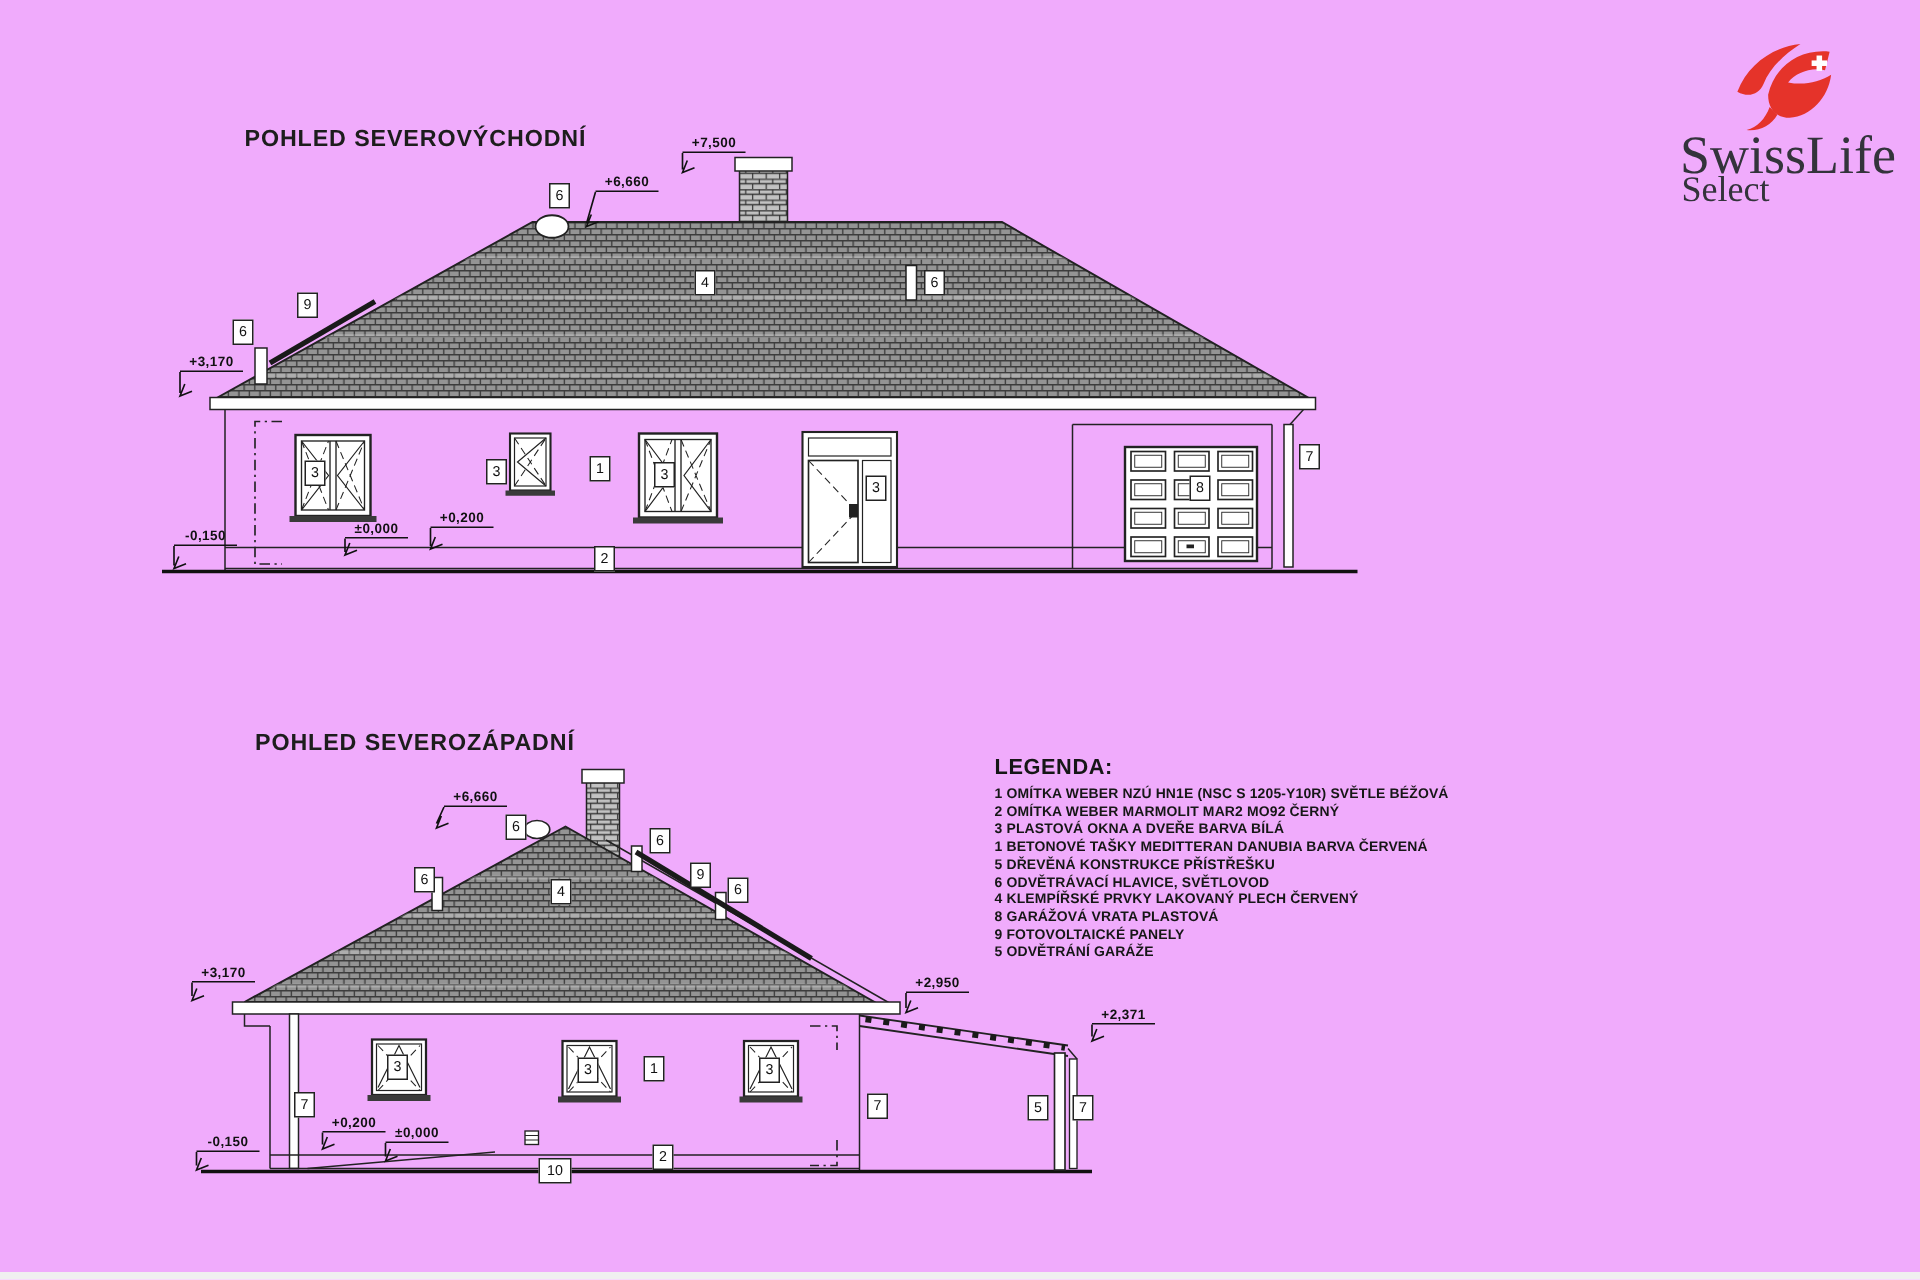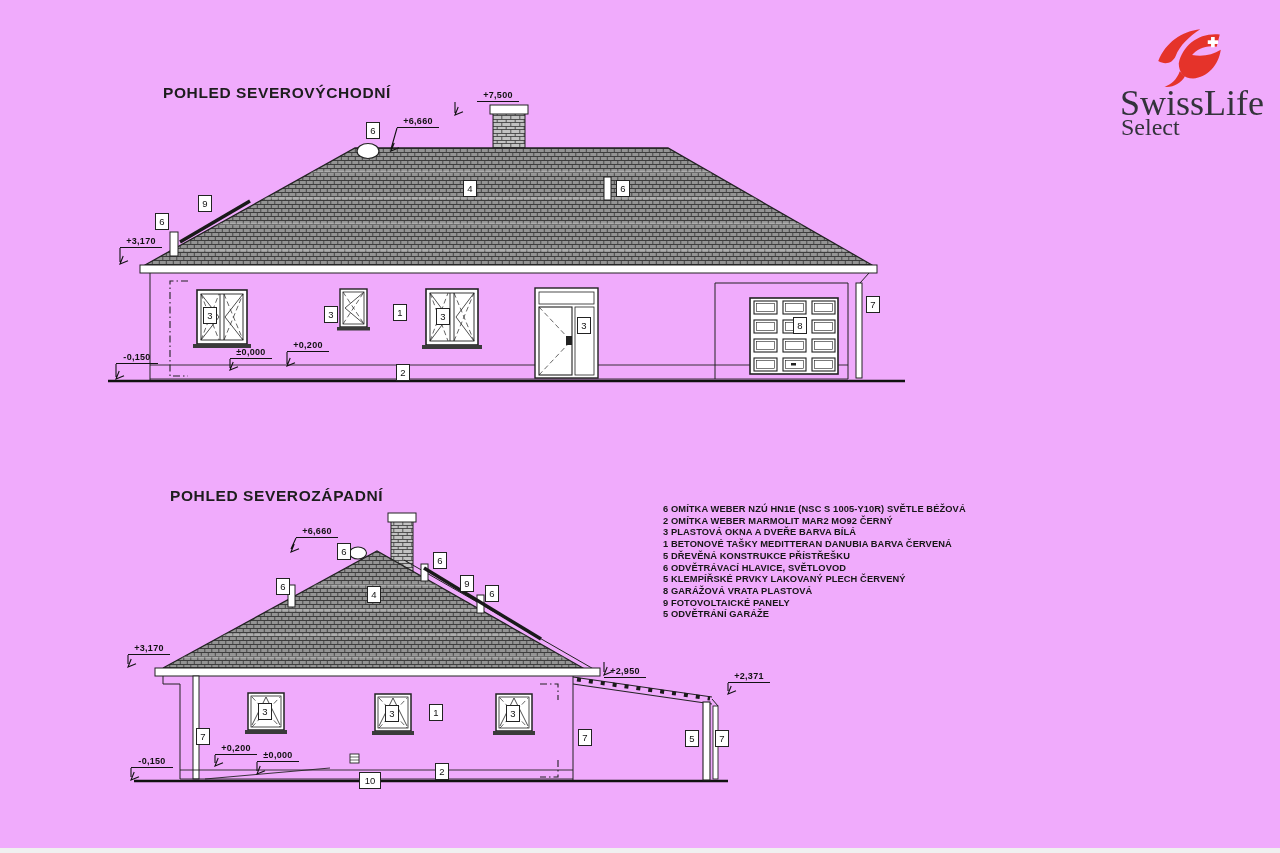--- a/index.html
+++ b/index.html
@@ -213,33 +213,33 @@
       <path d="M257 762 V771 M260.2 766 L257 774 L265 770.8"></path>
       <path d="M604 662 V672 M607.2 667 L604 675 L612 671.8"></path>
       <path d="M728 683 V691 M731.2 686 L728 694 L736 690.8"></path>
     </g>
   </g>
 </svg>
 
 <div class="vtitle" style="left:163px;top:84px">POHLED SEVEROVÝCHODNÍ</div>
 <div class="vtitle" style="left:170px;top:487px">POHLED SEVEROZÁPADNÍ</div>
 
-<div class="lvl" style="left:477px;top:90px">+7,500</div>
+<div class="lvl" style="left:455px;top:90px">+7,500</div>
 <div class="lvl" style="left:397px;top:116px">+6,660</div>
 <div class="lvl" style="left:120px;top:236px">+3,170</div>
 <div class="lvl" style="left:116px;top:352px">-0,150</div>
 <div class="lvl" style="left:230px;top:347px">±0,000</div>
 <div class="lvl" style="left:287px;top:340px">+0,200</div>
 
 <div class="lvl" style="left:296px;top:526px">+6,660</div>
 <div class="lvl" style="left:128px;top:643px">+3,170</div>
 <div class="lvl" style="left:131px;top:756px">-0,150</div>
 <div class="lvl" style="left:215px;top:743px">+0,200</div>
 <div class="lvl" style="left:257px;top:750px">±0,000</div>
-<div class="lvl" style="left:604px;top:666px">+2,950</div>
+<div class="lvl" style="left:604px;top:650px">+2,950</div>
 <div class="lvl" style="left:728px;top:671px">+2,371</div>
 
 <div class="mk" style="left:366px;top:122px">6</div>
 <div class="mk" style="left:198px;top:195px">9</div>
 <div class="mk" style="left:155px;top:213px">6</div>
 <div class="mk" style="left:463px;top:180px">4</div>
 <div class="mk" style="left:616px;top:180px">6</div>
 <div class="mk" style="left:203px;top:307px">3</div>
 <div class="mk" style="left:324px;top:306px">3</div>
 <div class="mk" style="left:393px;top:304px">1</div>
@@ -260,27 +260,28 @@
 <div class="mk" style="left:429px;top:704px">1</div>
 <div class="mk" style="left:506px;top:705px">3</div>
 <div class="mk" style="left:196px;top:728px">7</div>
 <div class="mk w" style="left:359px;top:772px">10</div>
 <div class="mk" style="left:435px;top:763px">2</div>
 <div class="mk" style="left:578px;top:729px">7</div>
 <div class="mk" style="left:685px;top:730px">5</div>
 <div class="mk" style="left:715px;top:730px">7</div>
 
 <div class="legend">
-  <div class="legend-item">6 OMÍTKA WEBER NZÚ HN1E (NSC S 1005-Y10R) SVĚTLE BÉŽOVÁ</div>
+  <div class="legend-title">LEGENDA:</div>
+  <div class="legend-item">1 OMÍTKA WEBER NZÚ HN1E (NSC S 1205-Y10R) SVĚTLE BÉŽOVÁ</div>
   <div class="legend-item">2 OMÍTKA WEBER MARMOLIT MAR2 MO92 ČERNÝ</div>
   <div class="legend-item">3 PLASTOVÁ OKNA A DVEŘE BARVA BÍLÁ</div>
   <div class="legend-item">1 BETONOVÉ TAŠKY MEDITTERAN DANUBIA BARVA ČERVENÁ</div>
   <div class="legend-item">5 DŘEVĚNÁ KONSTRUKCE PŘÍSTŘEŠKU</div>
   <div class="legend-item">6 ODVĚTRÁVACÍ HLAVICE, SVĚTLOVOD</div>
-  <div class="legend-item">5 KLEMPÍŘSKÉ PRVKY LAKOVANÝ PLECH ČERVENÝ</div>
+  <div class="legend-item">4 KLEMPÍŘSKÉ PRVKY LAKOVANÝ PLECH ČERVENÝ</div>
   <div class="legend-item">8 GARÁŽOVÁ VRATA PLASTOVÁ</div>
   <div class="legend-item">9 FOTOVOLTAICKÉ PANELY</div>
   <div class="legend-item">5 ODVĚTRÁNÍ GARÁŽE</div>
 </div>
 
 <div class="logo">
   <svg class="logo-swoosh" width="82" height="66" viewBox="0 0 80 64">
     <path fill="#e5332a" d="M10 36 C17 18 33 7 51 5 C40 12 31 21 27 31 C24 38 17 40 10 36 Z"></path>
     <path fill="#e5332a" d="M30 38 C34 20 50 8 70 10 L67 22 C57 20 48 24 43 30 C53 32 63 30 71 25 C69 40 58 52 44 53 C35 53 30 47 30 38 Z"></path>
     <path fill="#e5332a" d="M31 46 C28 54 23 59 16 61 C24 62 32 58 36 51 Z"></path>

